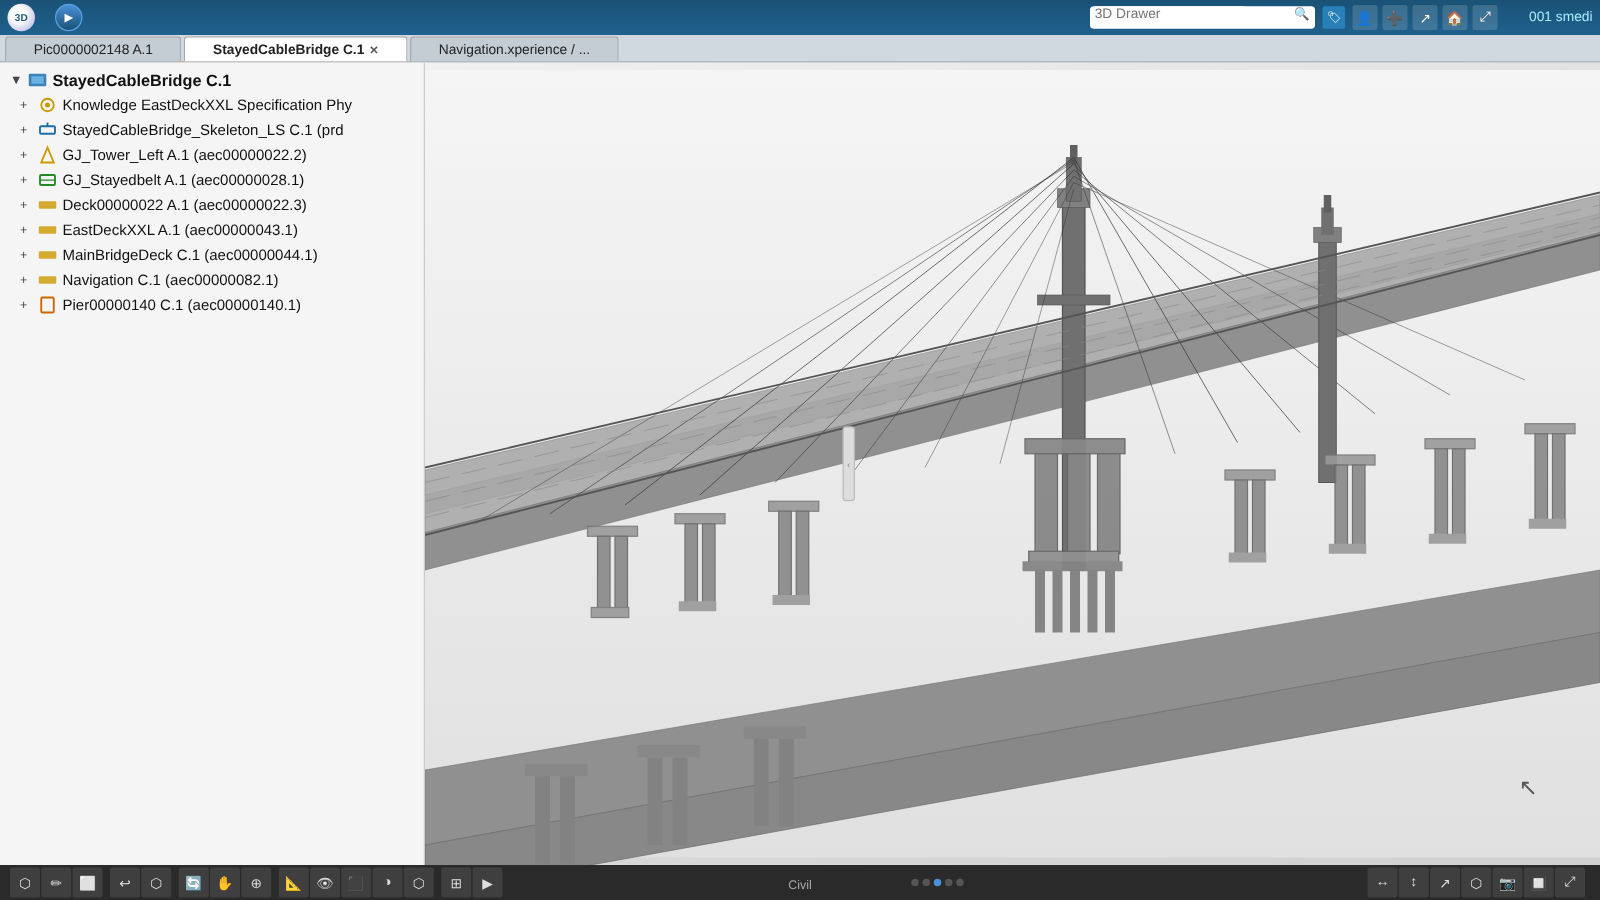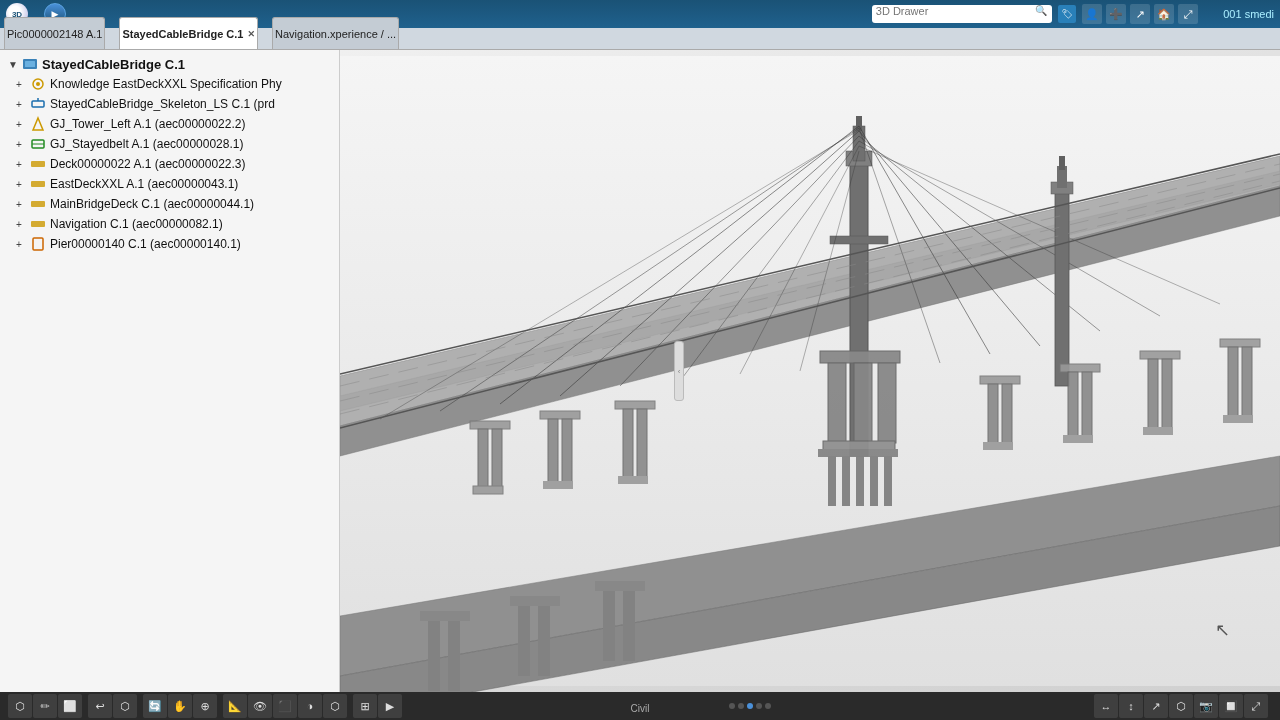--- a/index.html
+++ b/index.html
@@ -65,25 +65,25 @@
     #tabbar {
       width: 100%;
       height: 22px;
       background: #d0d8e0;
       display: flex;
       align-items: flex-end;
       padding: 0 4px;
       border-bottom: 1px solid #aaa;
     }
     .tab {
-      height: 32px; padding: 0 2px;
+      height: 20px; padding: 0 22px;
       background: #c4ccd4; border: 1px solid #aaa; border-bottom: none;
       display: flex; align-items: center; gap: 4px;
       font-size: 11px; color: #222; cursor: pointer; border-radius: 3px 3px 0 0;
-      margin-right: 14px;
+      margin-right: 2px;
     }
     .tab.active { background: #ffffff; font-weight: bold; }
     .tab .close-btn { color: #555; font-size: 9px; cursor: pointer; }
 
     
     #main {
       display: flex;
       width: 100%;
       height: calc(720px - 28px - 22px - 28px);
     }

